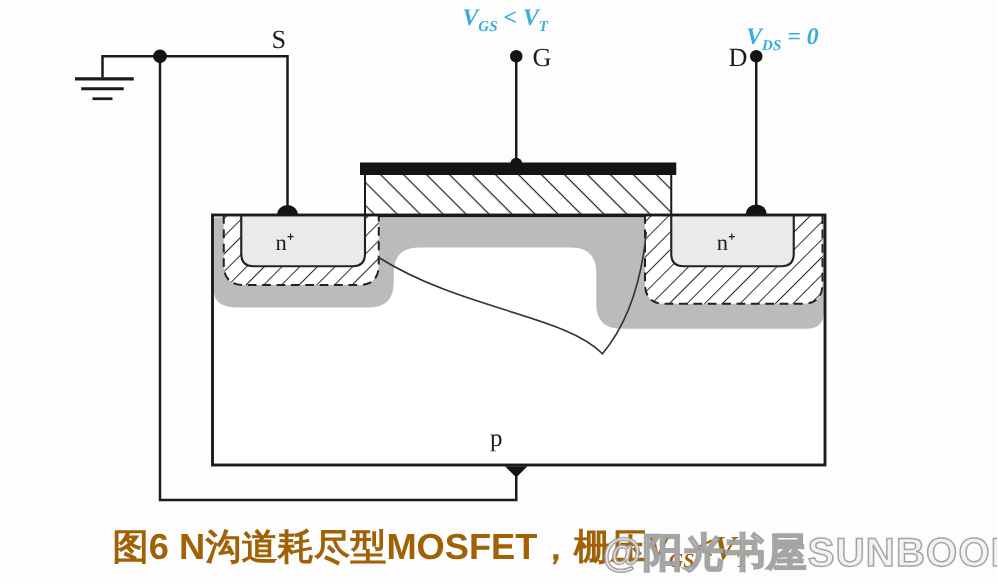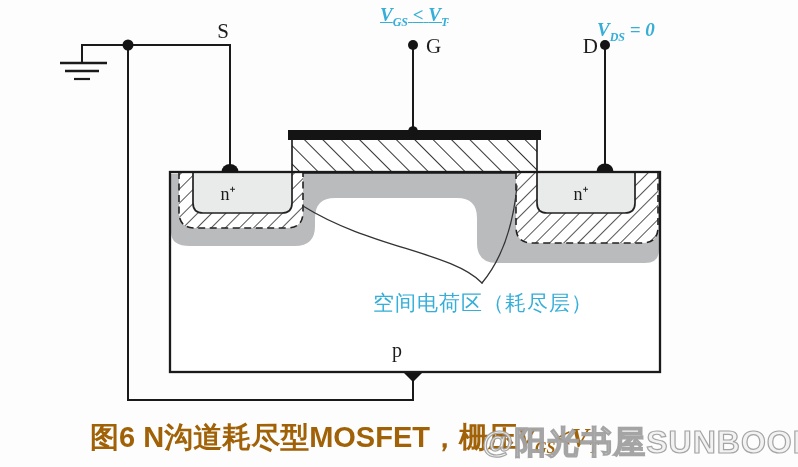--- a/index.html
+++ b/index.html
@@ -103,32 +103,31 @@
     </g>
 
     <text class="svg-serif" x="223" y="38" font-size="21" text-anchor="middle">S</text>
     <text class="svg-serif" x="426" y="53" font-size="21" text-anchor="start">G</text>
     <text class="svg-serif" x="598" y="53" font-size="21" text-anchor="end">D</text>
     <text class="svg-serif" x="228" y="200" font-size="18" text-anchor="middle">n⁺</text>
     <text class="svg-serif" x="581" y="200" font-size="18" text-anchor="middle">n⁺</text>
     <text class="svg-serif" x="397" y="357" font-size="20" text-anchor="middle">p</text>
   </svg>
 
-  <div class="overlay formula" style="left:380px;top:4px;text-decoration:underline;">
+  <div class="overlay formula" style="left:370px;top:4px;">
     <span>V</span><sub>GS</sub>
     <span>&lt;</span>
     <span>V</span><sub>T</sub>
   </div>
   <div class="overlay formula" style="left:597px;top:19px;">
     <span>V</span><sub>DS</sub>
     <span>=</span>
     <span>0</span>
   </div>
 
-  <div class="overlay depl-label" style="left:373px;top:289px;">空间电荷区（耗尽层）</div>
 
   <div class="caption">
     <span>图6 N沟道耗尽型MOSFET，栅压</span><span class="cap-formula"><span>V</span><sub>GS</sub><span>&lt;</span><span>V</span><sub>T</sub></span>
   </div>
 
   <div class="watermark">@阳光书屋SUNBOOK</div>
 
 </div>
 
 </body></html>

